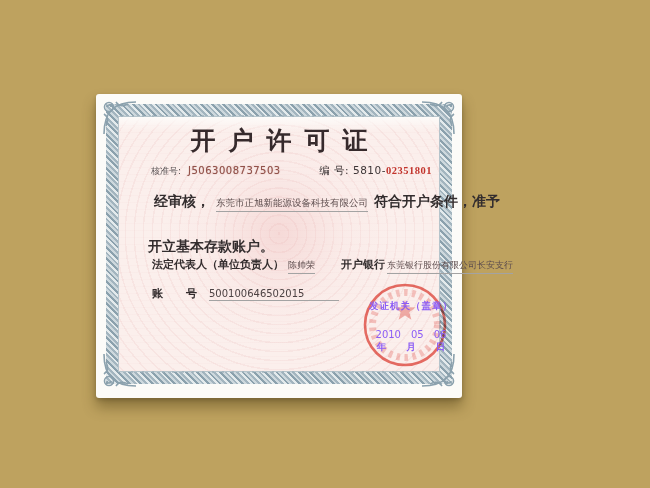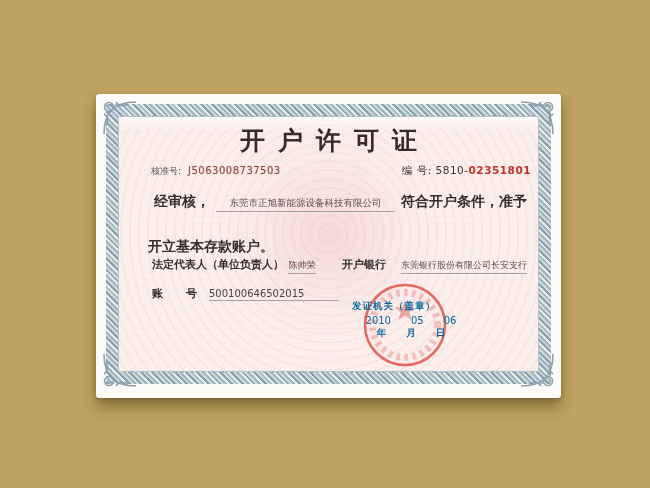--- a/index.html
+++ b/index.html
@@ -3,21 +3,21 @@
 <meta charset="utf-8">
 <style>
   html,body{margin:0;padding:0;}
   #stage{
     position:relative;width:650px;height:488px;overflow:hidden;
     background:#bea25f;
     font-family:"DejaVu Sans", sans-serif;
   }
   
   .paper{
-    position:absolute;left:96px;top:94px;width:465px;height:304px;
+    position:absolute;left:96px;top:94px;width:366px;height:304px;
     background:#fcfbf8;
     border-radius:3px;
     box-shadow:0 9px 14px rgba(70,55,15,.45), 0 2px 4px rgba(0,0,0,.18);
   }
   
   .frame{
     position:absolute;left:10px;top:10px;right:10px;bottom:14px;
     border:13px solid #97abb6;
     border-image:repeating-linear-gradient(45deg,#8ba1ad 0 2px,#cdd8dd 2px 4px,#a3b5bf 4px 6px,#e3eaec 6px 8px) 13;
   }
@@ -54,50 +54,50 @@
   
   .title{
     position:absolute;left:0;right:0;top:30px;text-align:center;
     font-family:"DejaVu Serif", serif;font-weight:bold;
     font-size:25px;letter-spacing:13px;text-indent:13px;color:#362a2c;
   }
   .row-ids{position:absolute;left:55px;right:30px;top:70px;display:flex;align-items:baseline;color:#4c4445;justify-content:space-between;}
   .approval-label{font-size:9px;color:#575052;}
   .approval-value{font-size:10px;margin-left:7px;color:#92524a;text-shadow:0 0 1px rgba(146,82,74,.6);letter-spacing:.5px;}
   .serial{margin-left:auto;font-size:10.5px;color:#3c3536;letter-spacing:.5px;}
-  .serial .red{color:#c2342c;font-weight:bold;}
+  .serial .red{color:#c2342c;font-weight:bold;font-family:Liberation Serif, serif;}
   .row-audit{
     position:absolute;left:58px;right:34px;top:99px;
     display:flex;align-items:baseline;color:#332d2e;white-space:nowrap;
   }
   .bold-cn{font-weight:bold;font-size:14px;}
   .u-line{border-bottom:1px solid #a3a3a3;text-align:center;color:#5c4c4d;}
   .company{flex:1;font-size:9.5px;margin:0 6px;padding-bottom:1px;}
   .row-line2{position:absolute;left:52px;top:144px;color:#332d2e;text-align:center;}
   .row-fields{
     position:absolute;left:56px;right:34px;top:163px;
     display:flex;align-items:baseline;color:#332d2e;white-space:nowrap;
   }
   .label-sm{font-weight:bold;font-size:11px;}
   .rep-name{width:92px;font-size:9px;margin-left:4px;padding-bottom:1px;}
   .bank-label{margin-left:26px;}
-  .bank-name{width:148px;font-size:9px;margin-left:15px;padding-bottom:1px;}
+  .bank-name{width:148px;font-size:9px;margin-left:2px;padding-bottom:1px;}
   .row-account{
     position:absolute;left:56px;top:192px;
     display:flex;align-items:baseline;color:#332d2e;white-space:nowrap;
   }
   .account-label{font-weight:bold;font-size:11px;letter-spacing:6px;}
   .account-value{width:130px;font-size:10px;margin-left:6px;text-align:left;padding-bottom:1px;color:#4c4243;}
   
   .stamp-text{
     position:absolute;left:256px;top:206px;width:118px;
-    text-align:left;color:#0369a1;z-index:2;
+    text-align:center;color:#8b5cf6;z-index:2;
   }
   .stamp-issuer{font-size:9.5px;font-weight:bold;letter-spacing:1px;}
-  .stamp-date{font-size:10px;margin-top:2px;display:flex;justify-content:center;gap:20px;}
+  .stamp-date{font-size:10px;margin-top:16px;display:flex;justify-content:center;gap:10px;}
   .stamp-units{font-size:9.5px;font-weight:bold;margin-top:1px;display:flex;justify-content:center;gap:20px;}
   .seal{
     position:absolute;left:264px;top:186px;width:90px;height:90px;z-index:1;
     mix-blend-mode:multiply;opacity:.9;
   }
 </style>
 </head>
 <body>
 
 <div id="stage">

